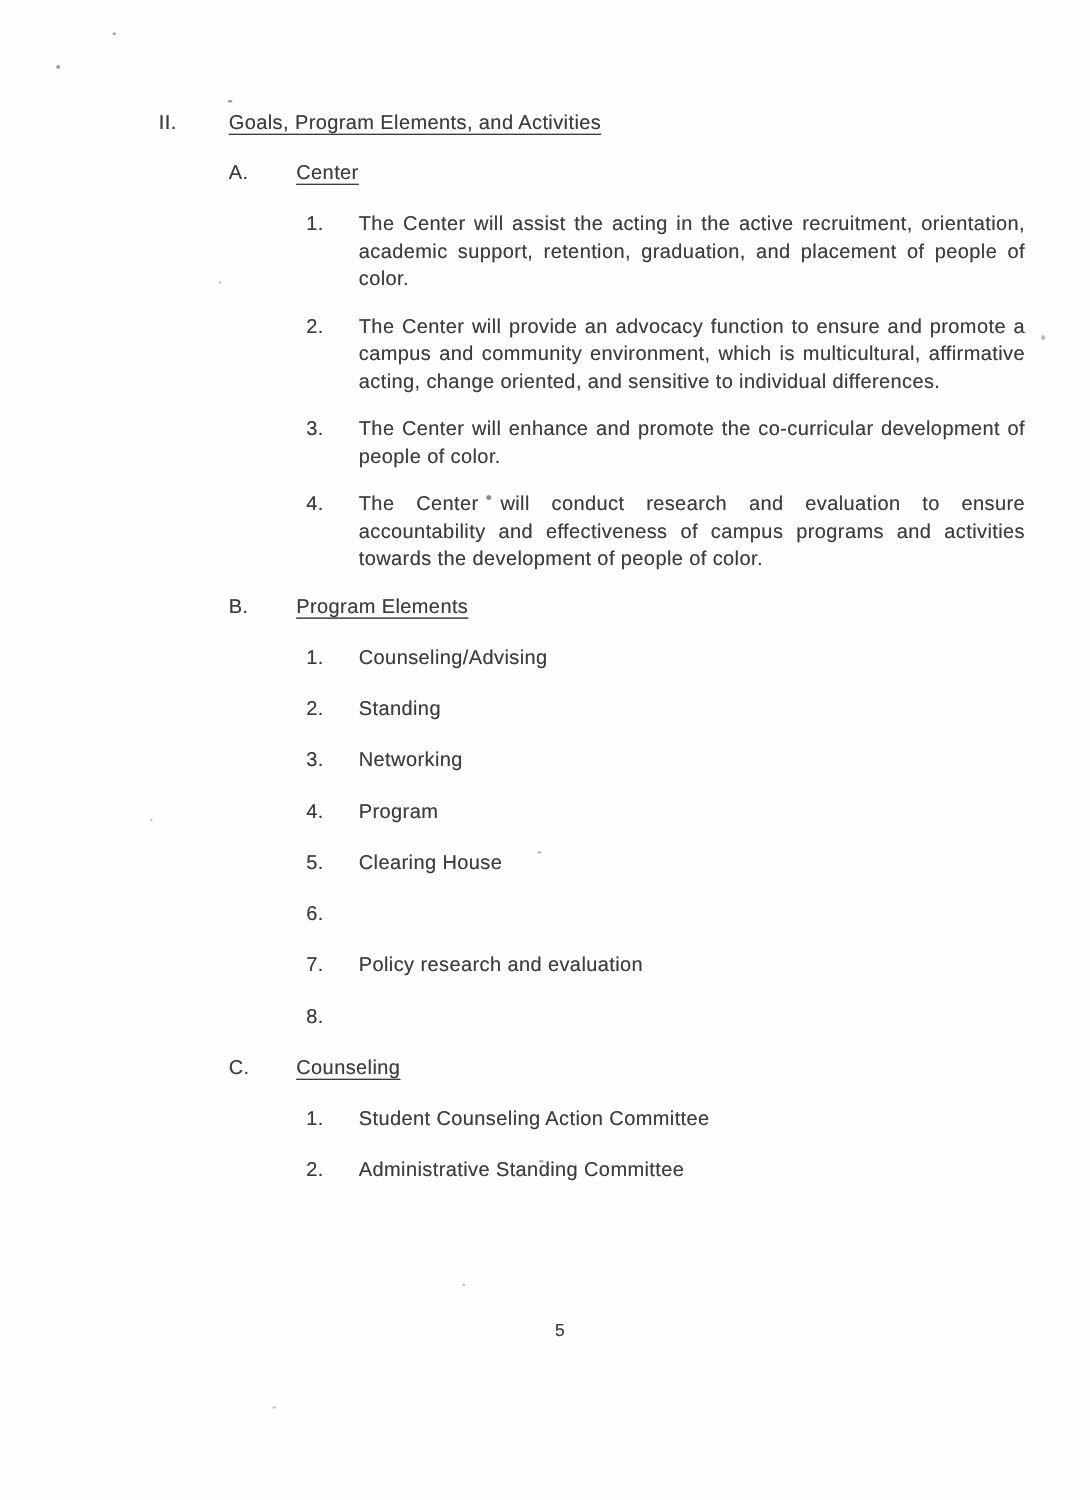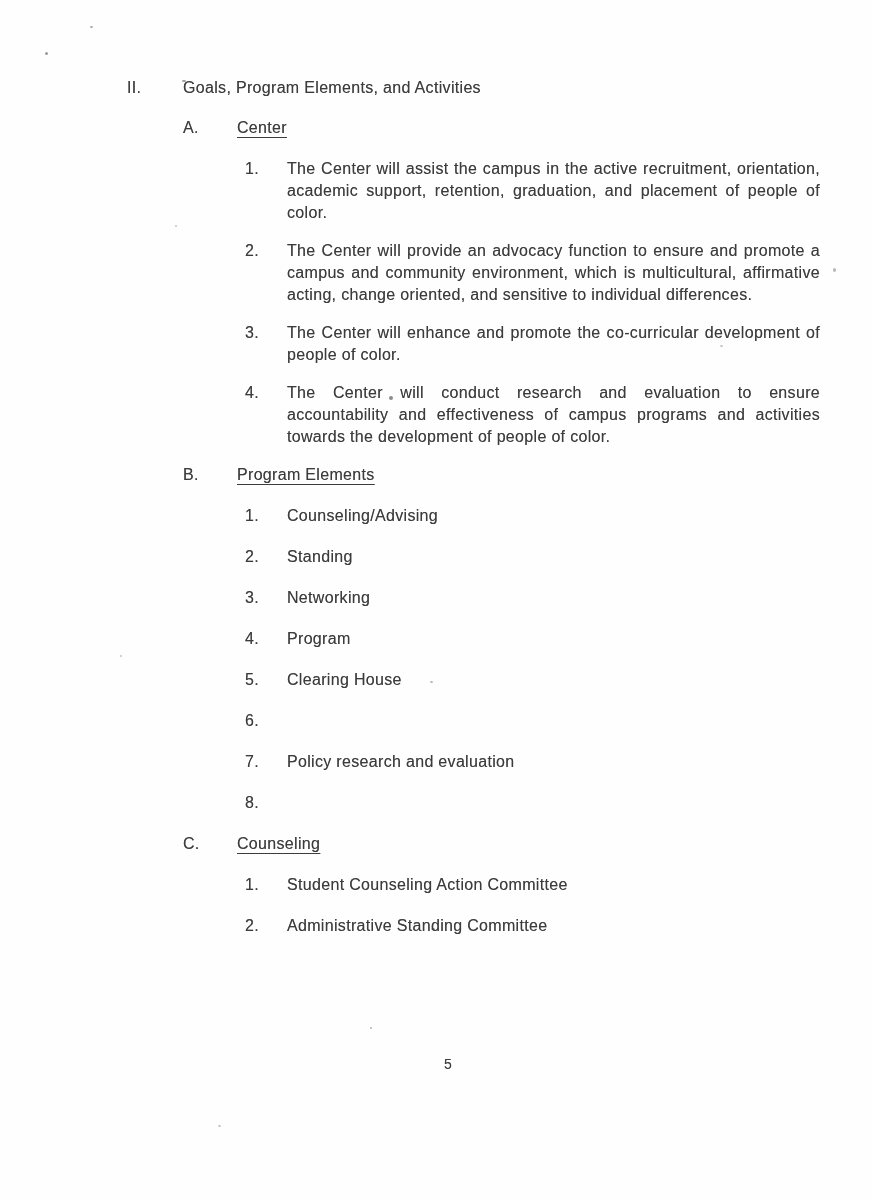--- a/index.html
+++ b/index.html
@@ -15,37 +15,38 @@
     overflow: hidden;
     font-family: "Liberation Sans", sans-serif;
     color: #3c3c3c;
     font-size: 16px;
     line-height: 22px;
     letter-spacing: 0.02em;
     text-shadow: 0 0 0.5px rgba(60,60,60,0.55);
   }
   .content {
     position: absolute;
-    top: 77px;
+    top: 88px;
     left: 0;
     width: 872px;
   }
   .row {
     display: flex;
     align-items: flex-start;
   }
   .section-row {
     margin-left: 127px;
     margin-bottom: 18px;
   }
   .section-num {
     width: 56px;
     flex: 0 0 56px;
   }
   .section-title {
+    text-decoration: underline;
     text-underline-offset: 4px;
   }
   .sub-row {
     margin-left: 183px;
     margin-bottom: 19px;
   }
   .sub-label {
     width: 54px;
     flex: 0 0 54px;
   }
@@ -109,21 +110,21 @@
       <span class="section-title">Goals, Program Elements, and Activities</span>
     </div>
 
     <div class="row sub-row">
       <span class="sub-label">A.</span>
       <span class="sub-heading">Center</span>
     </div>
 
     <div class="row item-row para">
       <span class="item-num">1.</span>
-      <span class="item-text">The Center will assist the campus in the active recruitment, orientation, academic support, retention, graduation, and placement of people of color.</span>
+      <span class="item-text">The Center will assist the acting in the active recruitment, orientation, academic support, retention, graduation, and placement of people of color.</span>
     </div>
     <div class="row item-row para">
       <span class="item-num">2.</span>
       <span class="item-text">The Center will provide an advocacy function to ensure and promote a campus and community environment, which is multicultural, affirmative acting, change oriented, and sensitive to individual differences.</span>
     </div>
     <div class="row item-row para">
       <span class="item-num">3.</span>
       <span class="item-text">The Center will enhance and promote the co-curricular development of people of color.</span>
     </div>
     <div class="row item-row para">

